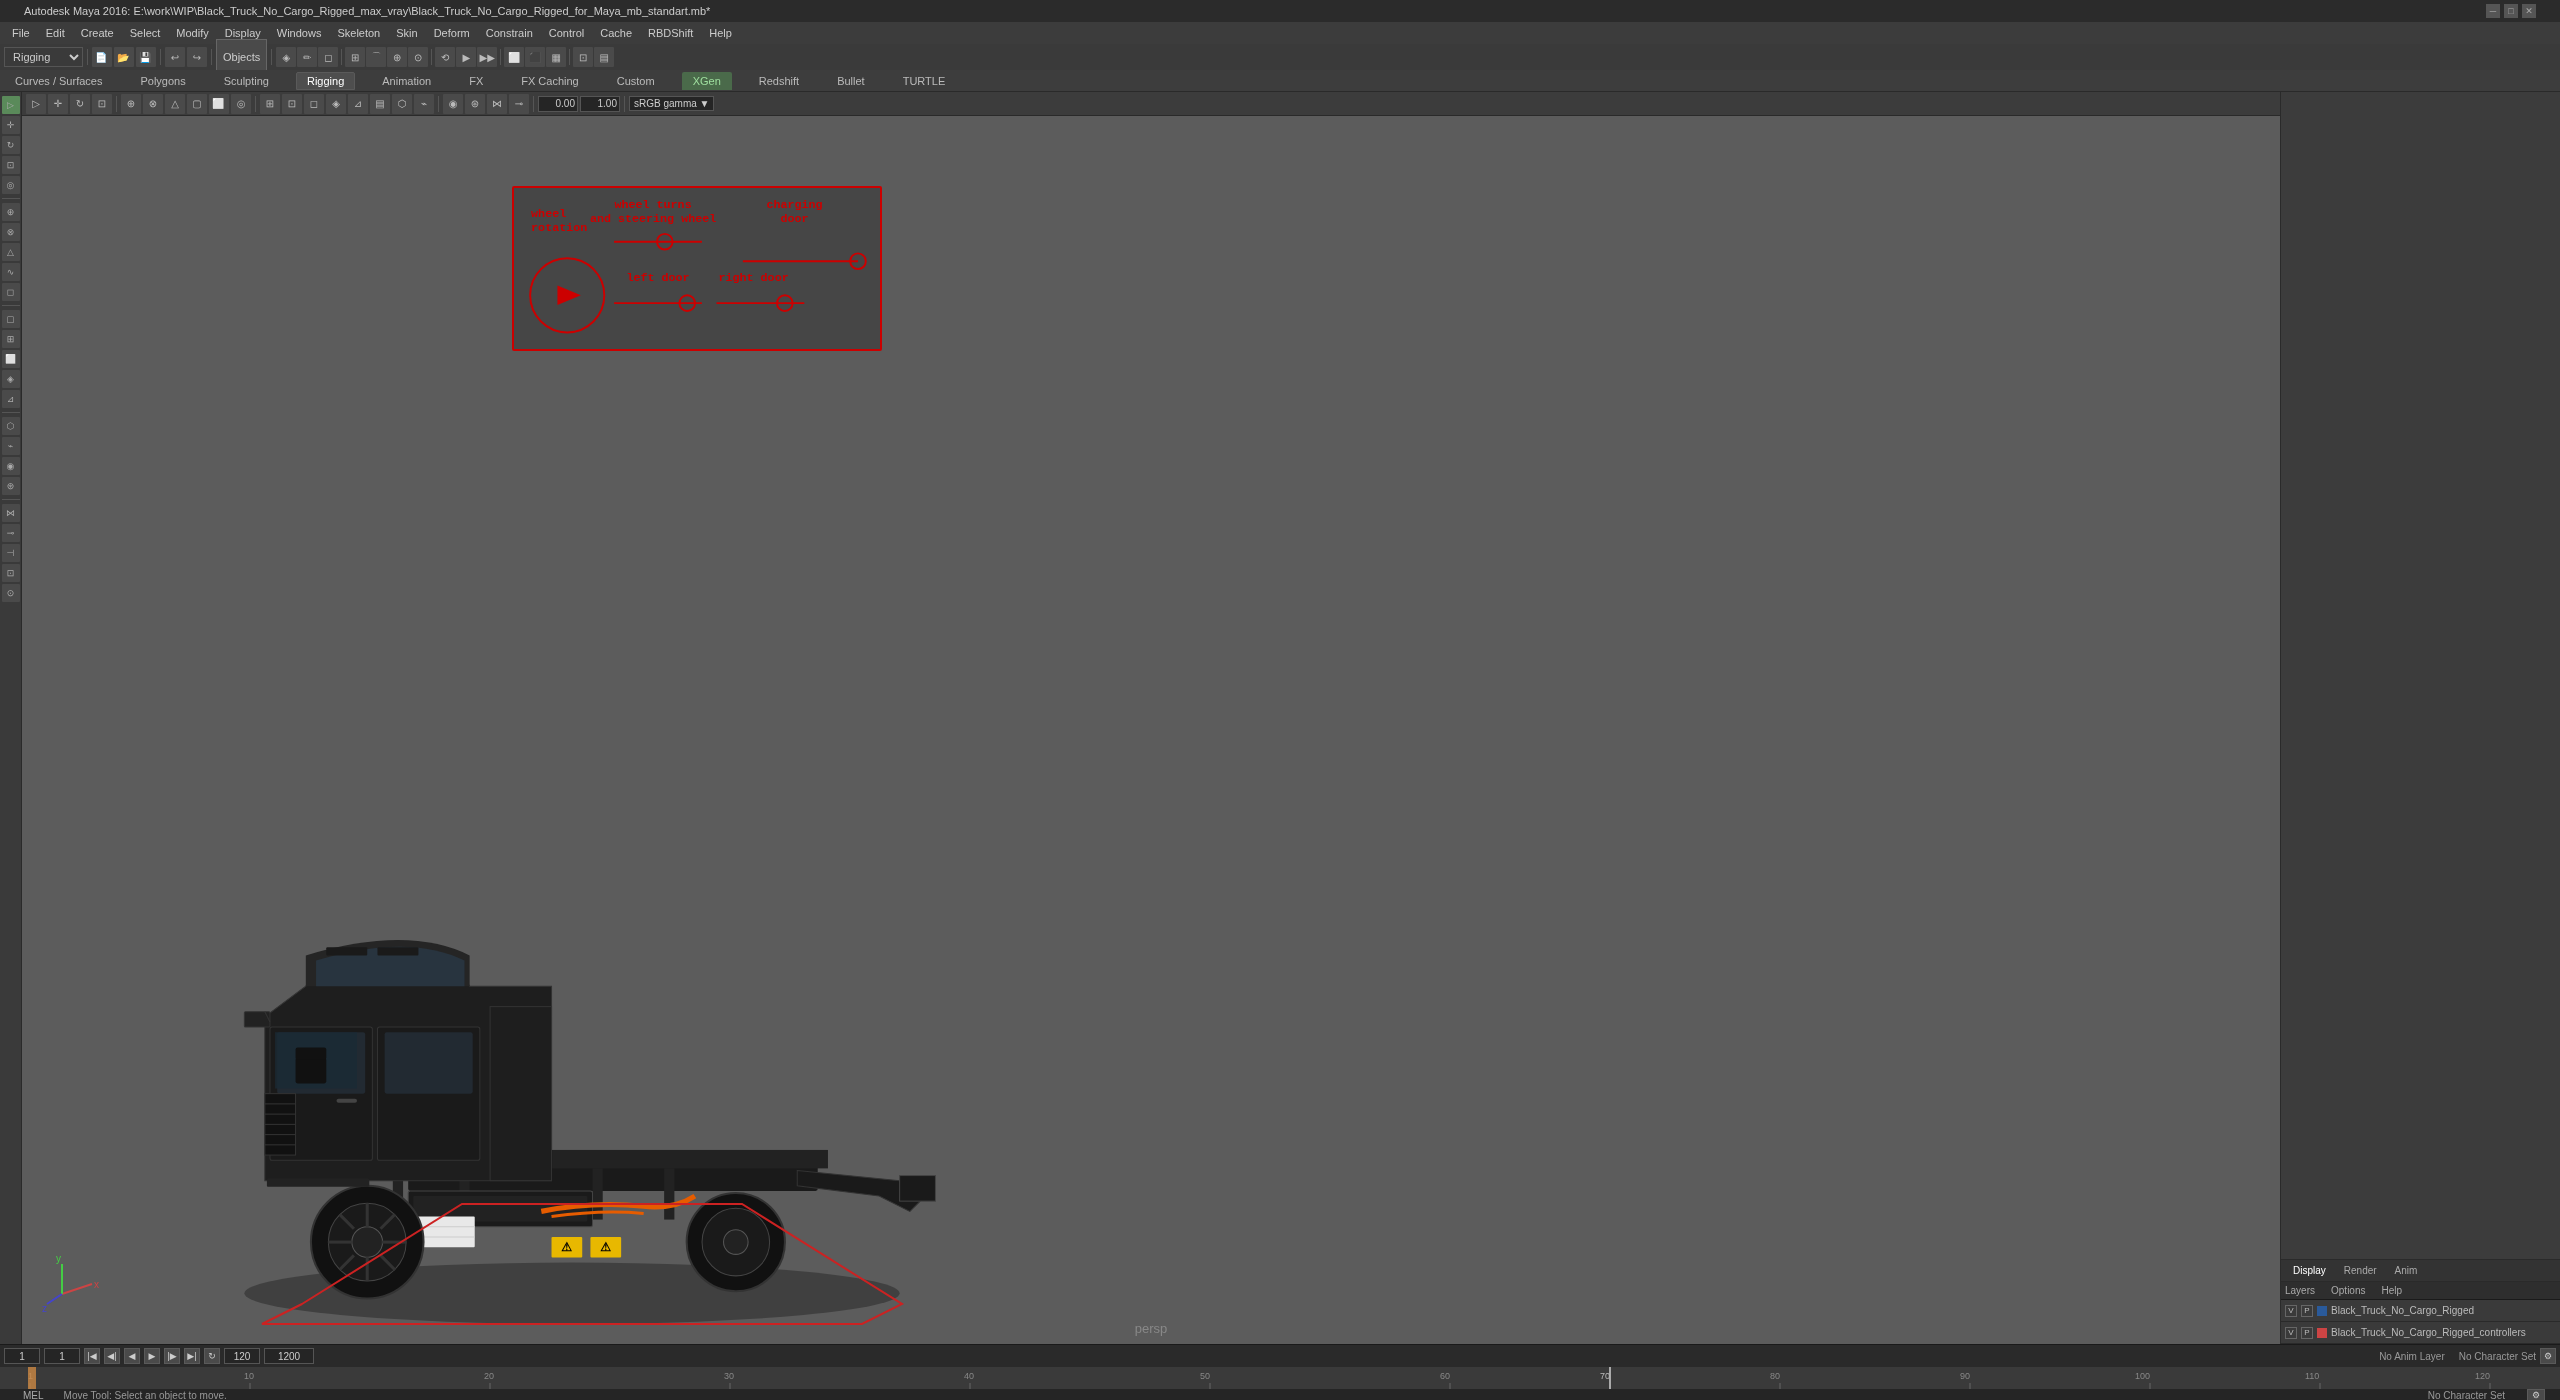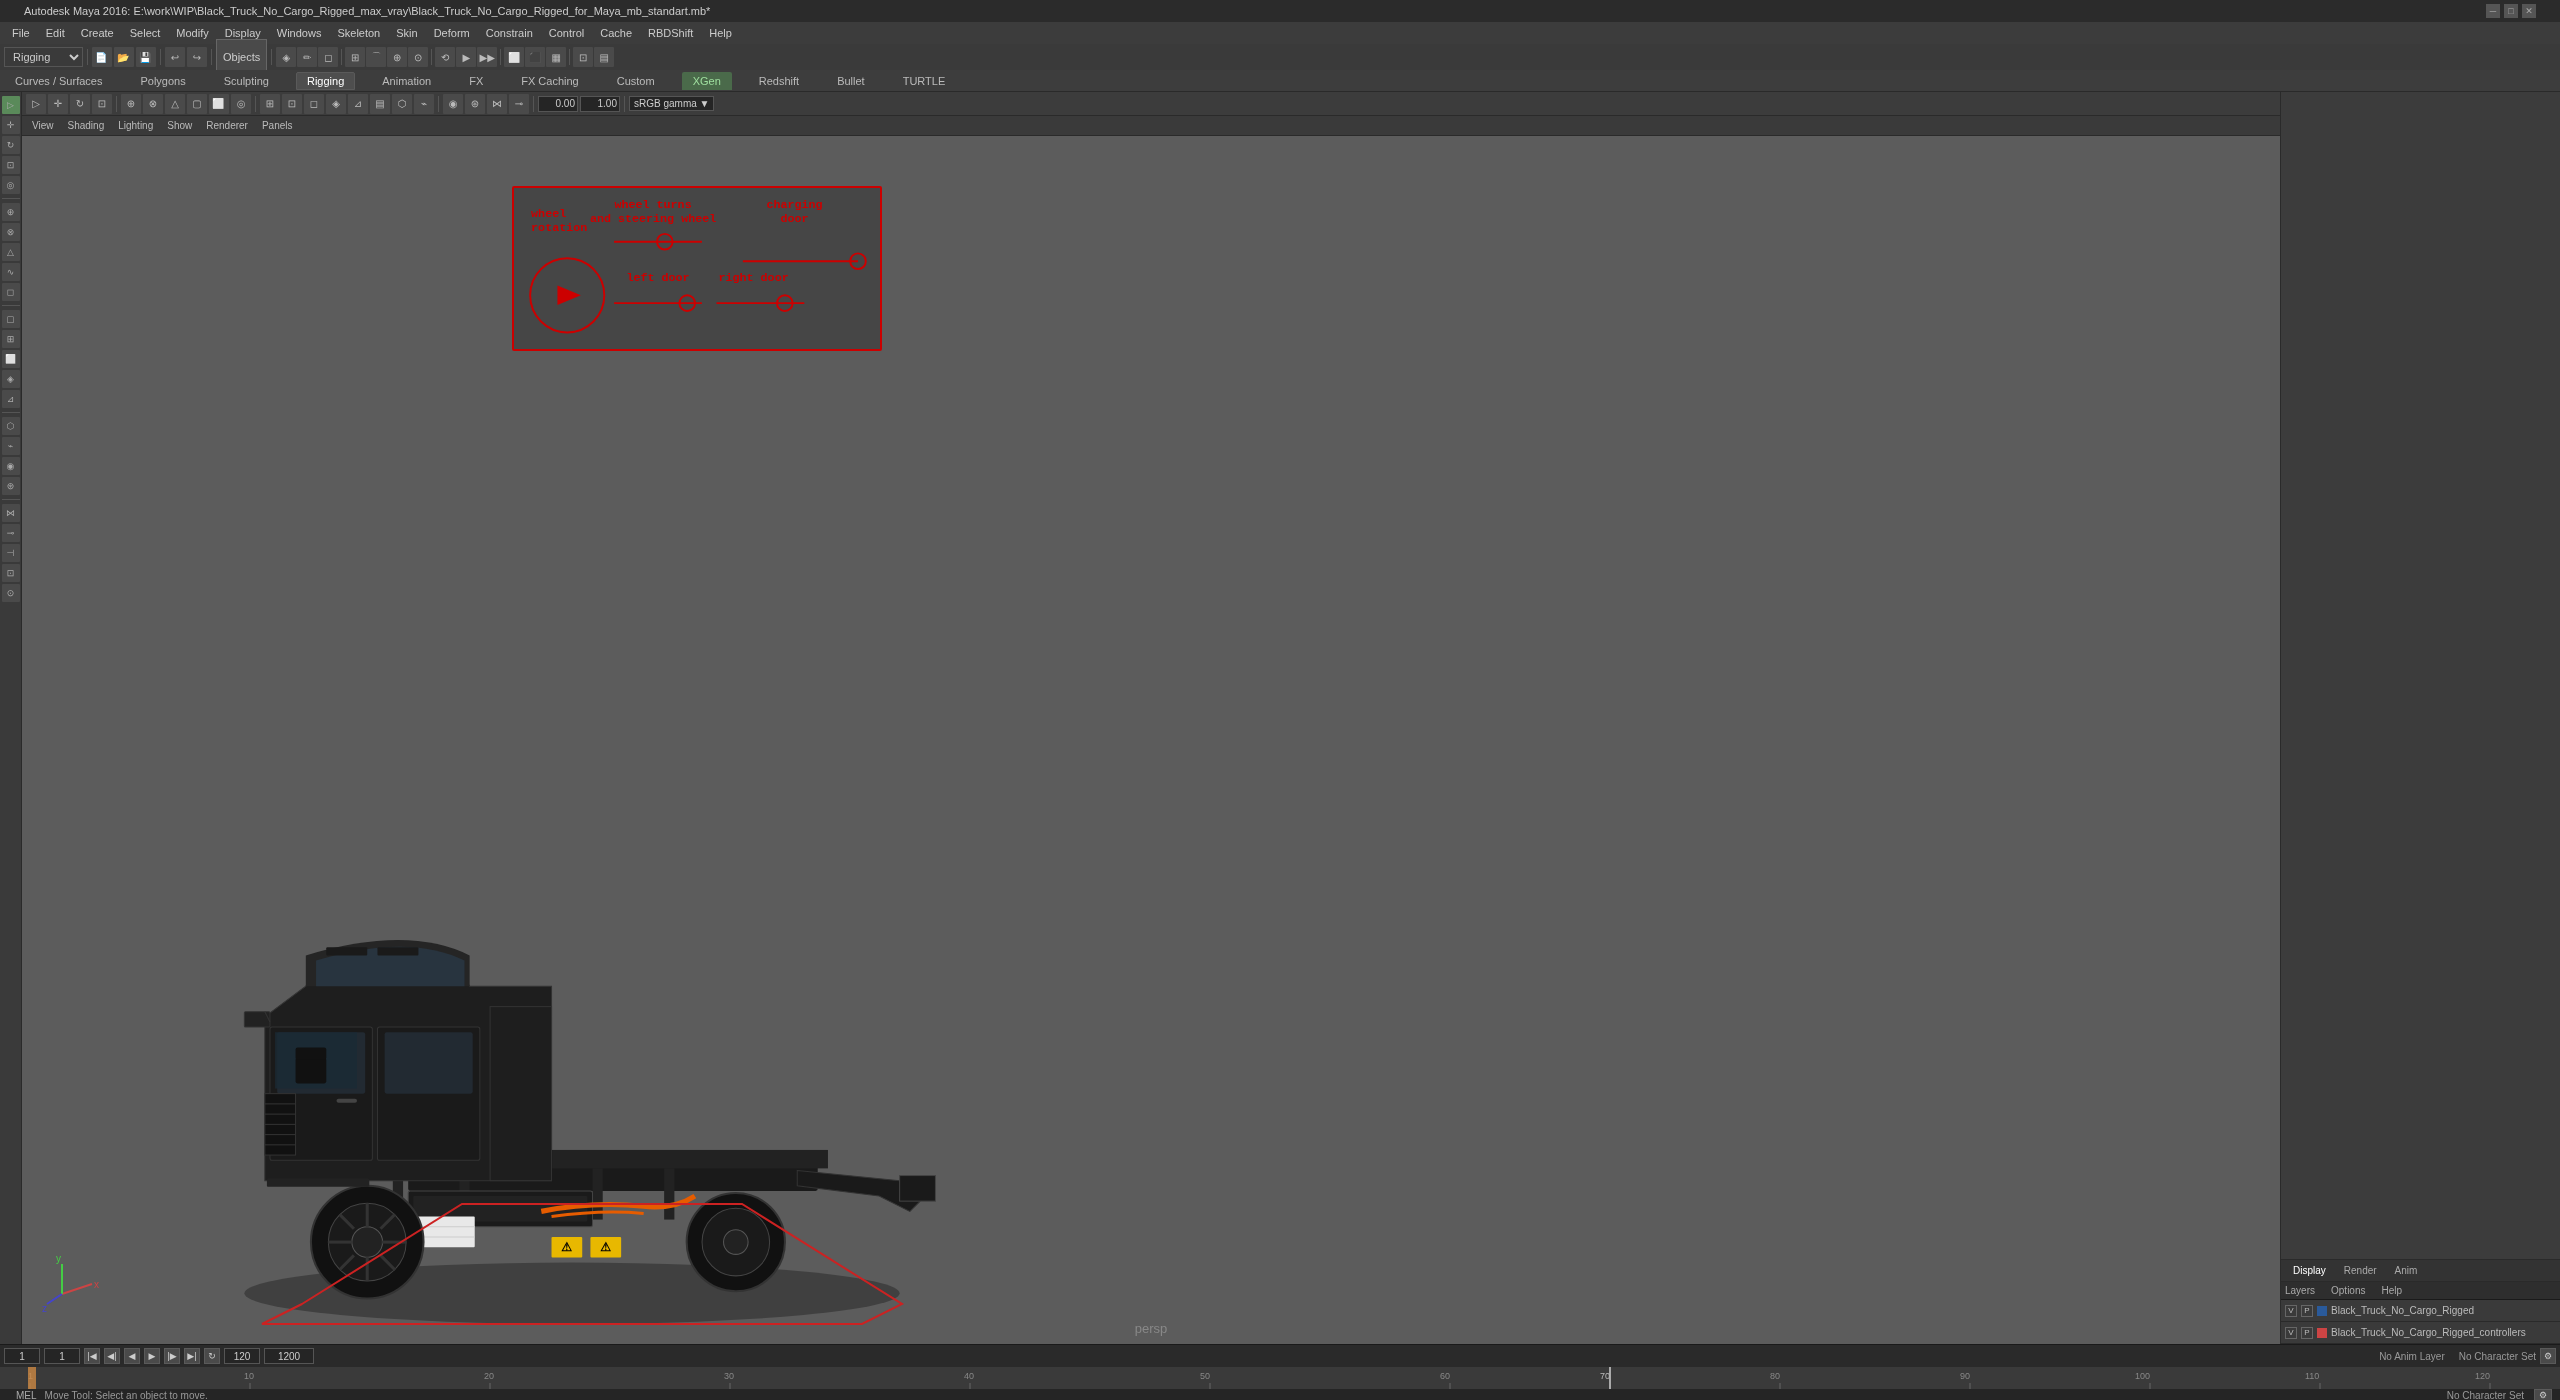--- a/index.html
+++ b/index.html
@@ -324,22 +324,22 @@
     #timeline-row2 {
       height: 22px;
       background: #3a3a3a;
       position: relative;
     }
     #timeline-row3 {
       height: 12px;
       background: #252525;
       display: flex;
       align-items: center;
-      padding: 0 8px;
-      gap: 0;
+      padding: 0 15px;
+      gap: 12px;
       font-size: 9px;
       color: #888;
     }
 
     .tl-btn {
       width: 16px;
       height: 16px;
       background: #4a4a4a;
       display: flex;
       align-items: center;
@@ -597,28 +597,20 @@
   <input type="text" class="number-field" value="1.00" style="">
   <div class="tb-sep"></div>
 
   <div id="gamma-display">
     <span>sRGB gamma</span> ▼
   </div>
 </div>
 
 <div id="viewport">
 
-  <div id="viewport-menubar">
-    <div class="vp-menu-item">View</div>
-    <div class="vp-menu-item">Shading</div>
-    <div class="vp-menu-item">Lighting</div>
-    <div class="vp-menu-item">Show</div>
-    <div class="vp-menu-item">Renderer</div>
-    <div class="vp-menu-item">Panels</div>
-  </div>
 
   <div id="viewport-canvas">
 
     <div id="rig-overlay">
       <svg width="100%" height="100%" viewBox="0 0 370 165" xmlns="http://www.w3.org/2000/svg">
 
         <text x="15" y="30" fill="#cc0000" font-size="12" font-family="Courier New" font-weight="bold">wheel</text>
         <text x="15" y="44" fill="#cc0000" font-size="12" font-family="Courier New" font-weight="bold">rotation</text>
 
         <circle cx="52" cy="110" r="38" fill="none" stroke="#cc0000" stroke-width="2"></circle>

